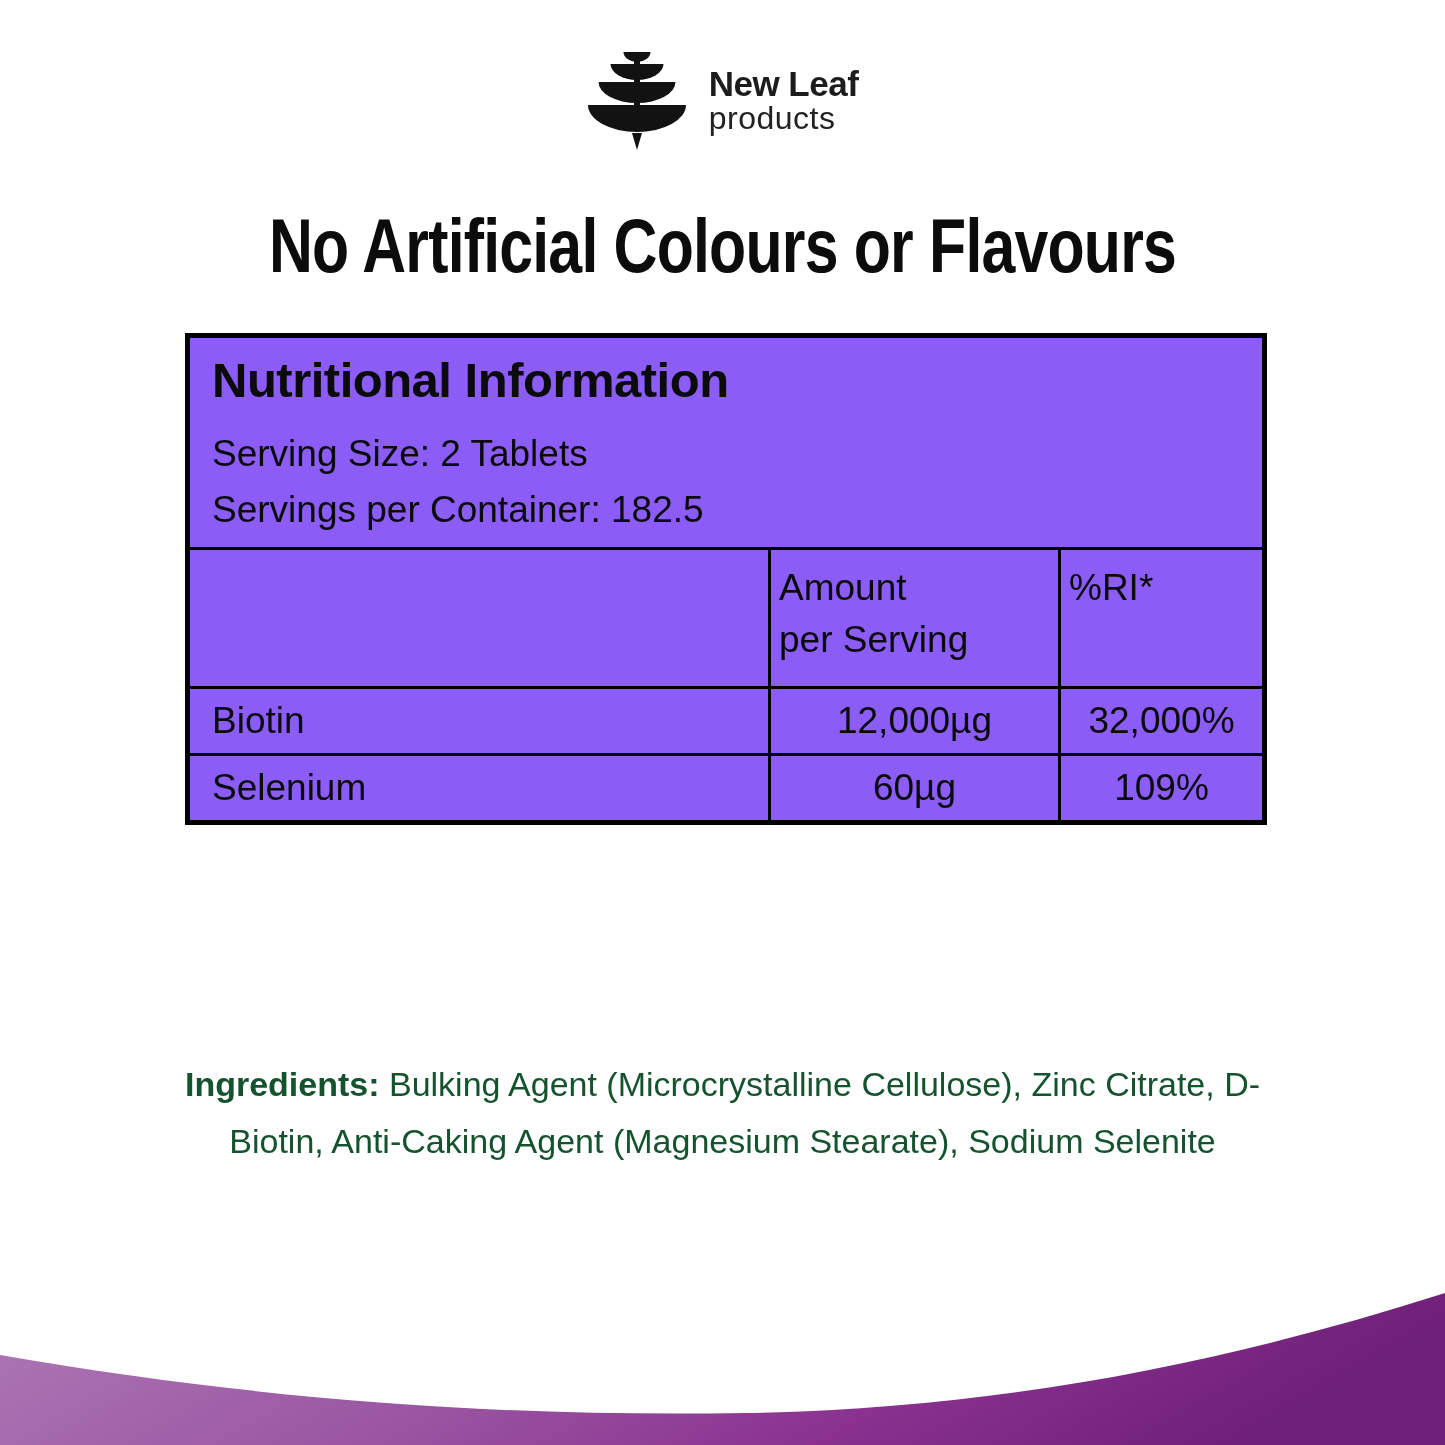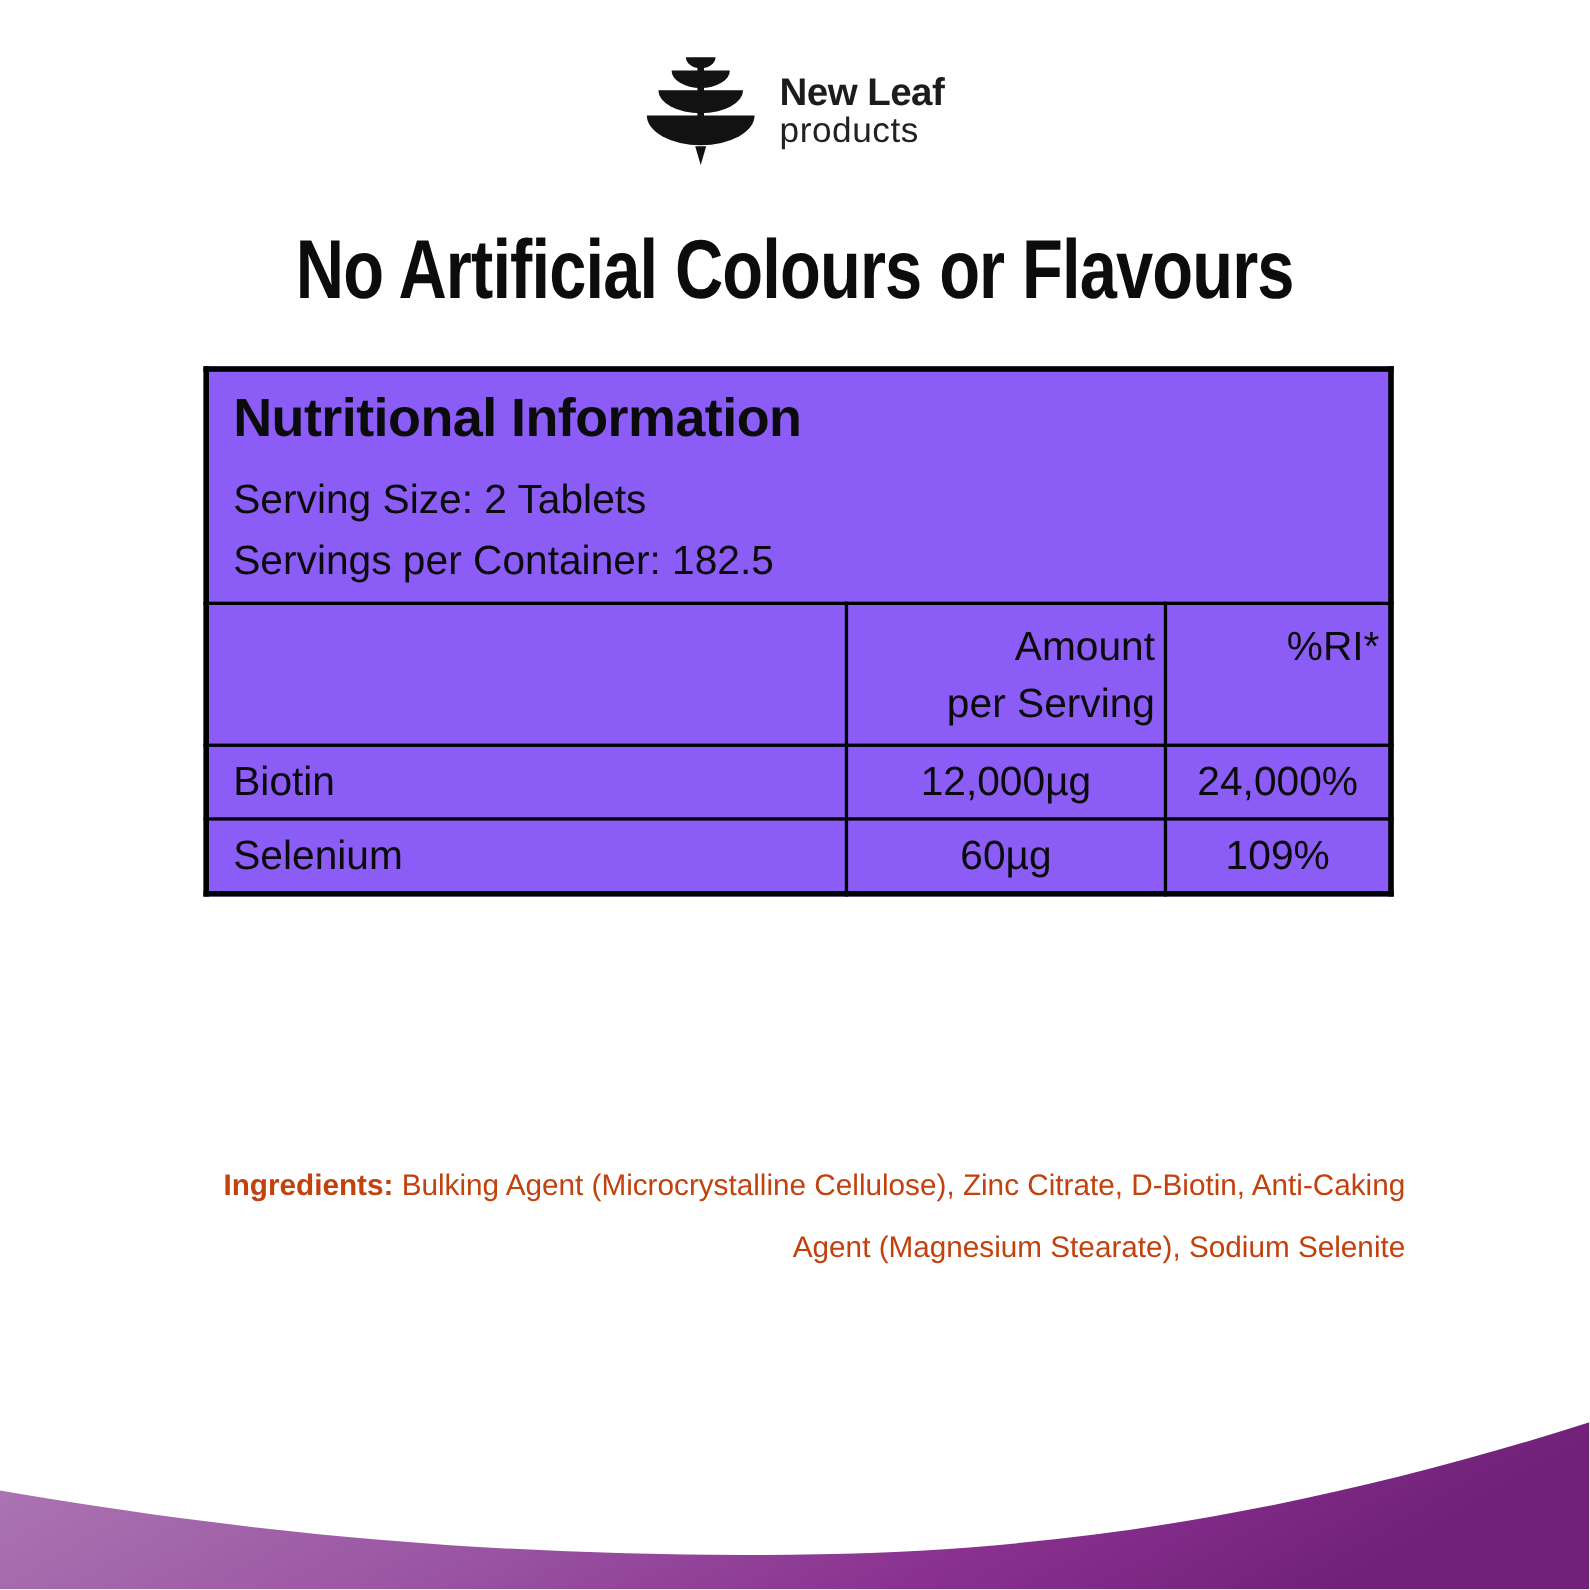--- a/index.html
+++ b/index.html
@@ -35,29 +35,29 @@
   
   .ntable{
     position:absolute;left:185px;top:333px;width:1077px;
     border-collapse:collapse;table-layout:fixed;background:#8b5cf6;
     border:5px solid #000;
   }
   .ntable td{border:3px solid #000;font-size:37px;color:#0b0b0b;}
   .band{padding:12px 22px 10px 22px;}
   .t-title{font-size:49px;font-weight:700;letter-spacing:-0.5px;margin:2px 0 18px 0;}
   .t-line{font-size:37px;line-height:1.5;}
-  .colhead td{vertical-align:top;text-align:right;padding:12px 8px 10px 8px;line-height:52px;height:95px;}
+  .colhead td{vertical-align:top;text-align:left;padding:12px 8px 20px 8px;line-height:52px;height:95px;}
   .drow .c1{padding:11px 10px 11px 22px;text-align:left;}
   .drow .c2,.drow .c3{padding:11px 8px;text-align:center;}
   .tfoot-row td{padding:18px 22px 22px 22px;text-align:left;}
 
   
   .ingredients{
     position:absolute;top:1022px;left:50%;transform:translateX(-50%);
-    width:1110px;text-align:right;font-size:27px;line-height:57px;color:#c2410c;
+    width:1110px;text-align:center;font-size:34px;line-height:57px;color:#14532d;
   }
   .ingredients .lbl{font-weight:700;}
 
   
   .wave{position:absolute;left:0;bottom:0;width:1445px;height:215px;display:block;}
 </style>
 </head>
 <body>
 
 <div class="logo">
@@ -95,21 +95,21 @@
     <td></td>
     <td>
       <div>Amount</div>
       <div>per Serving</div>
     </td>
     <td>%RI*</td>
   </tr>
   <tr class="drow">
     <td class="c1">Biotin</td>
     <td class="c2">12,000µg</td>
-    <td class="c3">24,000%</td>
+    <td class="c3">32,000%</td>
   </tr>
   <tr class="drow">
     <td class="c1">Selenium</td>
     <td class="c2">60µg</td>
     <td class="c3">109%</td>
   </tr>
 </tbody>
   </table>
 
 <p class="ingredients"><span class="lbl">Ingredients:</span> <span>Bulking Agent (Microcrystalline Cellulose), Zinc Citrate, D-Biotin, Anti-Caking Agent (Magnesium Stearate), Sodium Selenite</span></p>

